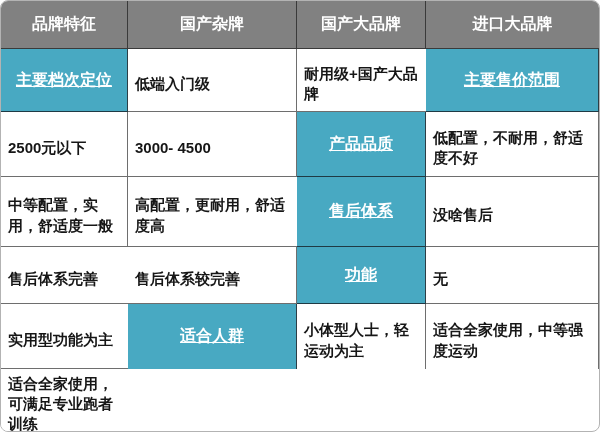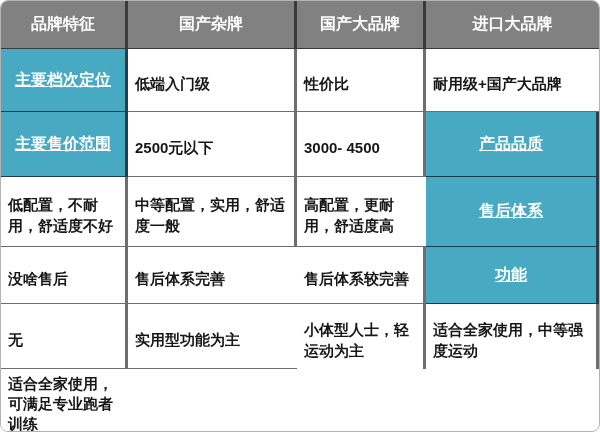--- a/index.html
+++ b/index.html
@@ -12,21 +12,21 @@
     background:#ffffff;
   }
   .grid{
     display:grid;
     grid-template-columns:127px 169px 129px 173px;
     grid-template-rows:48px 63px 65px 70px 57px 65px 62px;
     width:100%;height:100%;
   }
   .cell{
     box-sizing:border-box;
-    border-right:3px solid #6d28d9;
+    border-right:1px solid #6d28d9;
     border-bottom:1px solid #454545;
     display:flex;
     align-items:center;
     font-weight:bold;
     white-space:pre-line;
   }
   .cell.last-col{border-right:none;}
   .cell.last-row{border-bottom:none;}
   .hdr{
     background:#818181;
@@ -61,39 +61,39 @@
 <div class="table-wrap">
   <div class="grid">
 
     <div class="cell hdr">品牌特征</div>
     <div class="cell hdr">国产杂牌</div>
     <div class="cell hdr">国产大品牌</div>
     <div class="cell hdr last-col">进口大品牌</div>
 
     <div class="cell rowlabel">主要档次定位</div>
     <div class="cell body-cell">低端入门级</div>
-    <div class="cell body-cell">性价比</div>
     <div class="cell body-cell last-col">耐用级+国产大品牌</div>
 
     <div class="cell rowlabel">主要售价范围</div>
     <div class="cell body-cell">2500元以下</div>
     <div class="cell body-cell">3000- 4500</div>
 
     <div class="cell rowlabel">产品品质</div>
     <div class="cell body-cell">低配置，不耐用，舒适度不好</div>
     <div class="cell body-cell">中等配置，实用，舒适度一般</div>
     <div class="cell body-cell last-col">高配置，更耐用，舒适度高</div>
 
     <div class="cell rowlabel">售后体系</div>
     <div class="cell body-cell">没啥售后</div>
     <div class="cell body-cell last-col">售后体系完善</div>
     <div class="cell body-cell">售后体系较完善</div>
 
     <div class="cell rowlabel">功能</div>
     <div class="cell body-cell">无</div>
     <div class="cell body-cell last-col">实用型功能为主</div>
 
+    <div class="cell rowlabel last-row">适合人群</div>
     <div class="cell body-cell last-row">小体型人士，轻运动为主</div>
     <div class="cell body-cell last-row">适合全家使用，中等强度运动</div>
     <div class="cell body-cell last-row last-col">适合全家使用，可满足专业跑者训练</div>
 
   </div>
 </div>
 
 </body></html>

